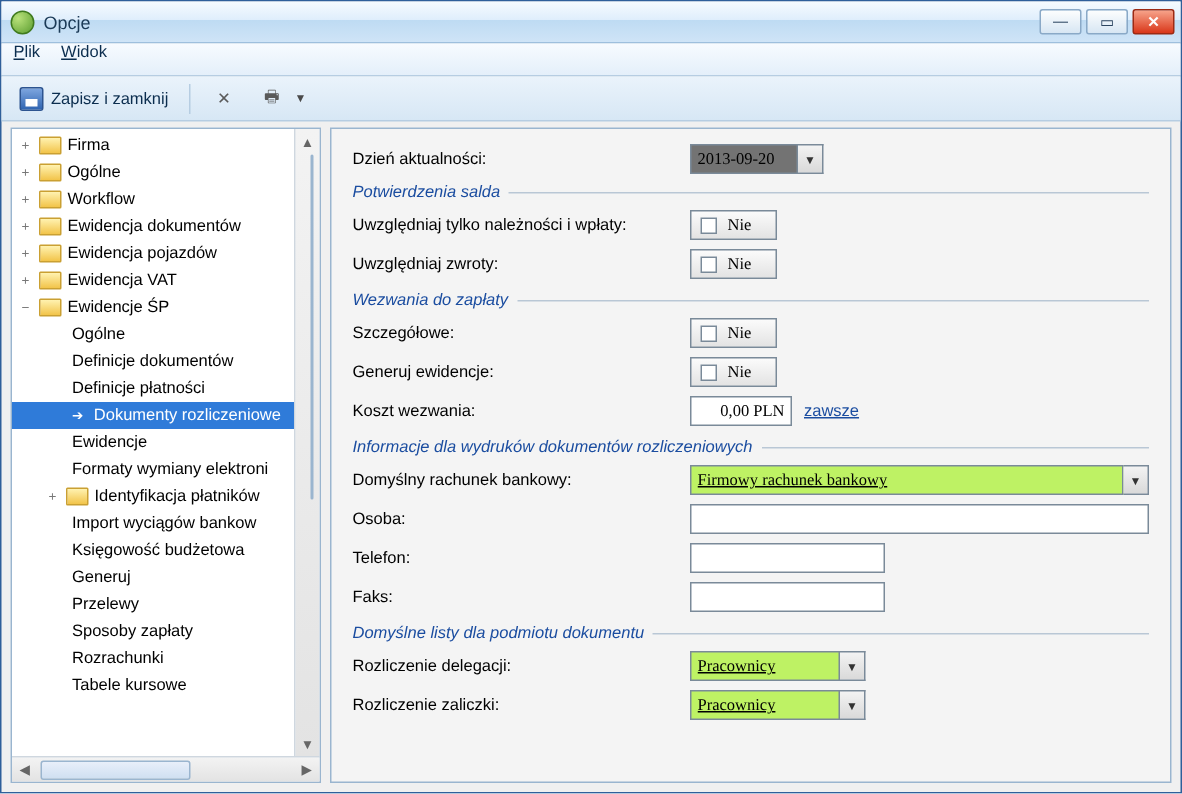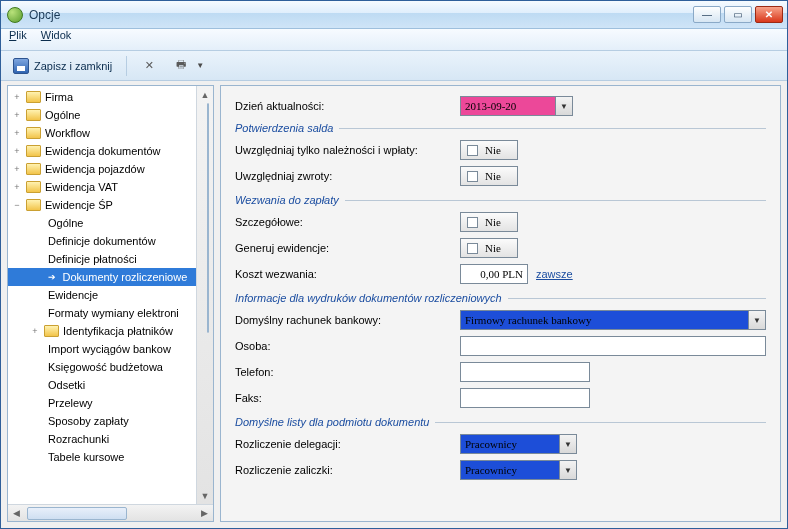--- a/index.html
+++ b/index.html
@@ -112,33 +112,33 @@
   .content-panel {
     flex:1; background:#f4f4f4; border:1px solid #9ab5cf;
     padding:8px 14px 8px 14px; overflow:hidden;
   }
   .form-row{display:flex;align-items:center;height:24px;margin-bottom:2px;}
   .form-label{width:225px;color:#000;}
   .fieldset{margin-top:4px;margin-bottom:6px;}
   .fieldset-head{display:flex;align-items:center;gap:6px;color:#1b4da0;margin-bottom:4px;font-style:italic;}
   .fieldset-head .line{flex:1;height:1px;background:#b9c7d5;}
   .date-combo{display:flex;}
-  .date-combo input{width:96px;height:20px;border:1px solid #7a8a99;padding:0 4px;font:11px Tahoma;background:#ec4899;}
+  .date-combo input{width:72px;height:20px;border:1px solid #7a8a99;padding:0 4px;font:11px Tahoma;background:#737373;}
   .date-combo .dd{width:17px;height:20px;border:1px solid #7a8a99;border-left:none;background:linear-gradient(to bottom,#f3f3f3,#d9d9d9);display:flex;align-items:center;justify-content:center;font-size:8px;color:#333;}
   .toggle-btn{
     width:58px;height:20px;display:flex;align-items:center;
     border:1px solid #7a8a99;background:linear-gradient(to bottom,#fbfbfb,#e3e3e3);
     padding:0 6px;gap:7px;font:11px Tahoma;color:#000;
   }
   .toggle-btn .box{width:11px;height:11px;border:1px solid #7a8a99;background:#fff;}
   .text-input{height:20px;border:1px solid #7a8a99;background:#fff;padding:0 4px;font:11px Tahoma;}
   .num-input{width:68px;text-align:right;}
   .link{color:#1b4da0;margin-left:8px;text-decoration:underline;cursor:pointer;}
   .select{display:flex;}
-  .select input{height:20px;border:1px solid #7a8a99;padding:0 4px;font:11px Tahoma;background:#1d4ed8;}
+  .select input{height:20px;border:1px solid #7a8a99;padding:0 4px;font:11px Tahoma;background:#bef264;text-decoration:underline;}
   .select .dd{width:17px;height:20px;border:1px solid #7a8a99;border-left:none;background:linear-gradient(to bottom,#f3f3f3,#d9d9d9);display:flex;align-items:center;justify-content:center;font-size:8px;color:#333;}
 </style>
 </head>
 <body>
 
 <div class="window">
 
   <div class="titlebar">
     <div class="app-icon"></div>
     <div class="title">Opcje</div>
@@ -233,21 +233,21 @@
               <span class="folder-ico"></span>
               <span>Identyfikacja płatników</span>
             </div>
           <div class="tree-node indent2">
               <span>Import wyciągów bankow</span>
             </div>
           <div class="tree-node indent2">
               <span>Księgowość budżetowa</span>
             </div>
           <div class="tree-node indent2">
-              <span>Odsetki</span>
+              <span>Generuj</span>
             </div>
           <div class="tree-node indent2">
               <span>Przelewy</span>
             </div>
           <div class="tree-node indent2">
               <span>Sposoby zapłaty</span>
             </div>
           <div class="tree-node indent2">
               <span>Rozrachunki</span>
             </div>

